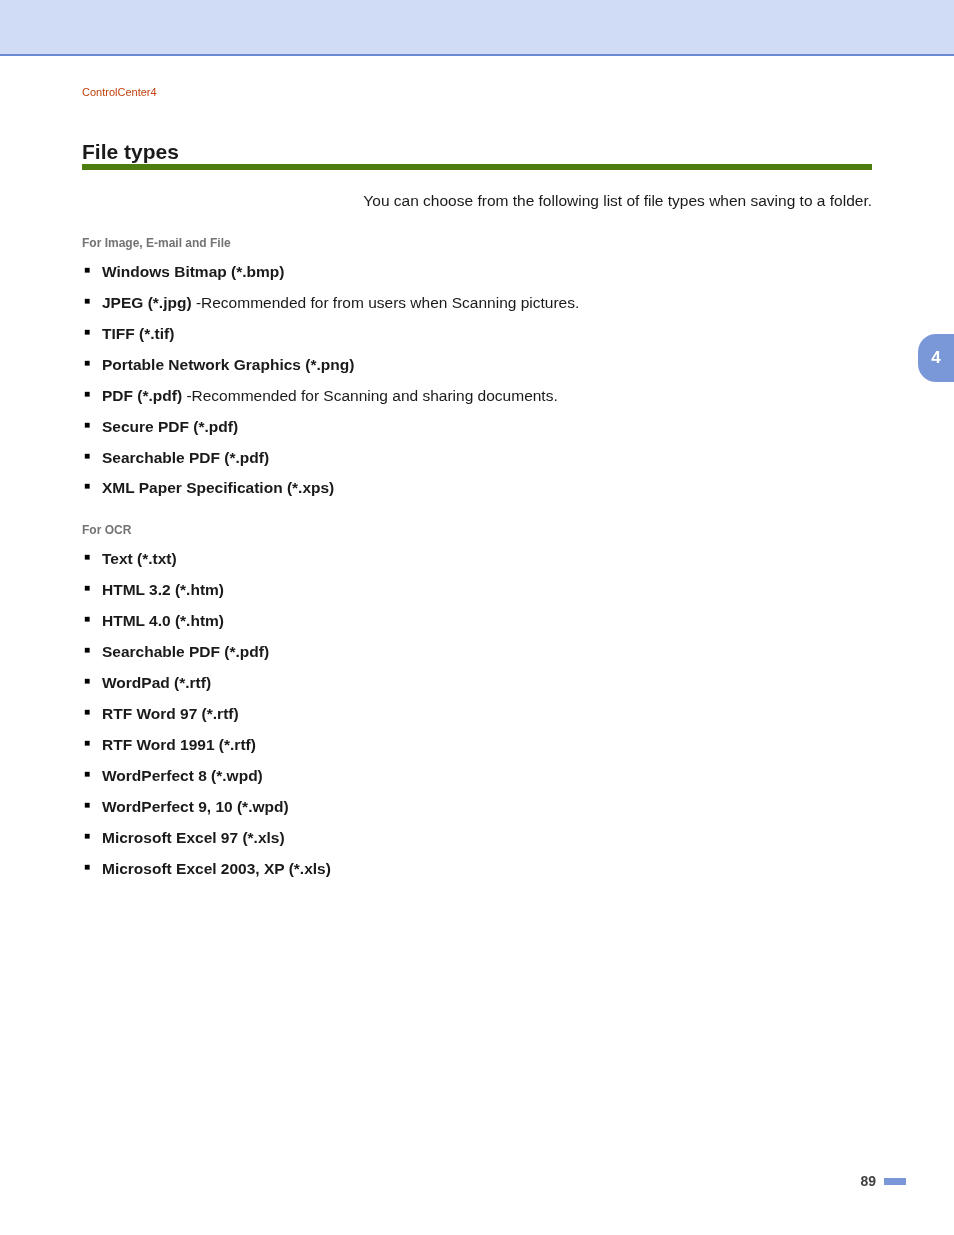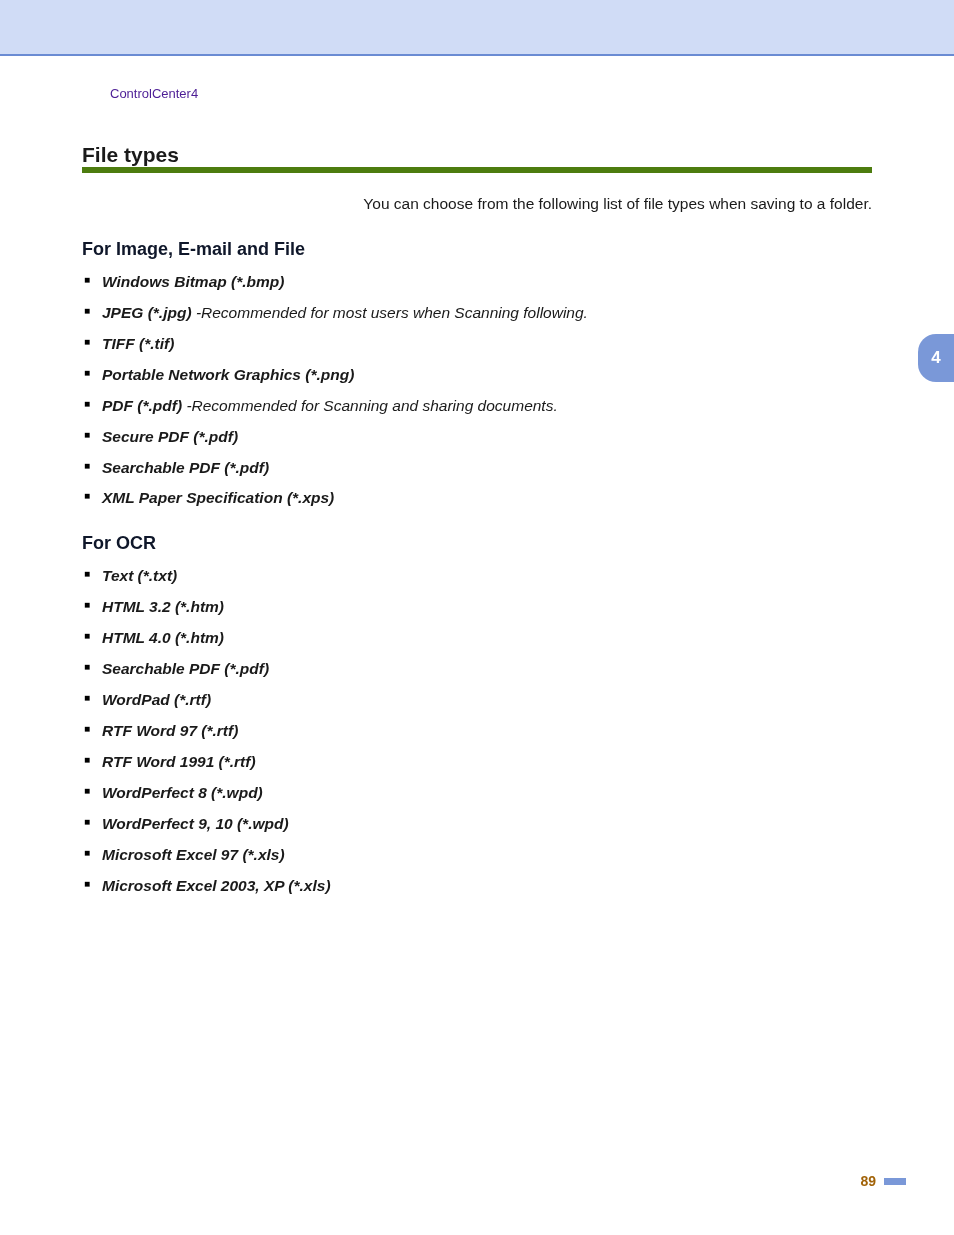--- a/index.html
+++ b/index.html
@@ -18,48 +18,46 @@
     .top-banner {
       width: 100%;
       height: 56px;
       background: #d0dcf6;
       border-bottom: 2px solid #6a8bd3;
     }
     .content {
       padding: 30px 82px 0 82px;
     }
     .header-label {
-      font-size: 13px;
-      color: #4c1d95;
+      font-size: 11px;
+      color: #c2410c;
       margin-bottom: 42px;
-      margin-left: 28px;
     }
     .section-title {
       font-size: 21px;
       font-weight: bold;
       color: #1a1a1a;
       border-bottom: 6px solid #4d7c0f;
       margin-bottom: 22px;
     }
     .intro-text {
       font-size: 15.5px;
       color: #1a1a1a;
       margin-bottom: 26px;
       text-align: right;
     }
     .subheading {
-      font-size: 18px;
+      font-size: 12px;
       font-weight: bold;
-      color: #0f172a;
+      color: #737373;
       margin-bottom: 12px;
     }
     .bullet-list {
       list-style: none;
       margin-bottom: 24px;
-      font-style: italic;
     }
     .bullet-list li {
       font-size: 15.5px;
       color: #1a1a1a;
       margin-bottom: 10px;
       padding-left: 20px;
       position: relative;
       line-height: 1.35;
     }
     .bullet-list li::before {
@@ -92,21 +90,21 @@
       position: absolute;
       bottom: 46px;
       right: 48px;
       display: flex;
       align-items: center;
       gap: 8px;
     }
     .page-number {
       font-size: 14px;
       font-weight: bold;
-      color: #a16207;
+      color: #404040;
     }
     .footer-accent {
       width: 22px;
       height: 7px;
       background: #7a98d8;
     }
   </style>
 </head>
 <body>
 
@@ -115,21 +113,21 @@
 <div class="content">
   <div class="header-label">ControlCenter4</div>
 
   <h2 class="section-title">File types</h2>
 
   <p class="intro-text">You can choose from the following list of file types when saving to a folder.</p>
 
   <div class="subheading">For Image, E-mail and File</div>
   <ul class="bullet-list">
       <li><span class="bold-part">Windows Bitmap (*.bmp)</span></li>
-      <li><span class="bold-part">JPEG (*.jpg)</span><span> -Recommended for most users when Scanning following.</span></li>
+      <li><span class="bold-part">JPEG (*.jpg)</span><span> -Recommended for from users when Scanning pictures.</span></li>
       <li><span class="bold-part">TIFF (*.tif)</span></li>
       <li><span class="bold-part">Portable Network Graphics (*.png)</span></li>
       <li><span class="bold-part">PDF (*.pdf)</span><span> -Recommended for Scanning and sharing documents.</span></li>
       <li><span class="bold-part">Secure PDF (*.pdf)</span></li>
       <li><span class="bold-part">Searchable PDF (*.pdf)</span></li>
       <li><span class="bold-part">XML Paper Specification (*.xps)</span></li>
     </ul>
 
   <div class="subheading">For OCR</div>
   <ul class="bullet-list">

